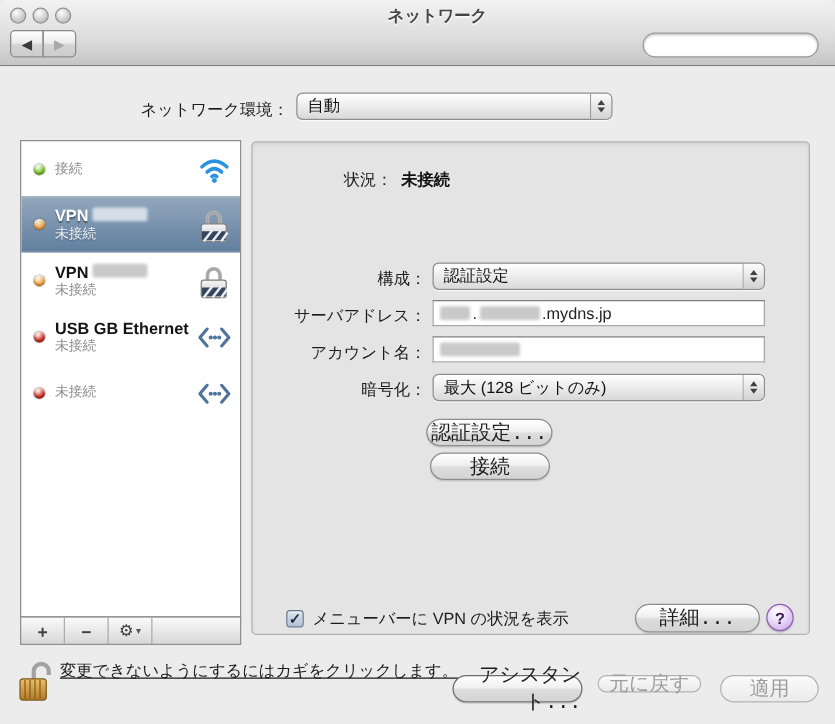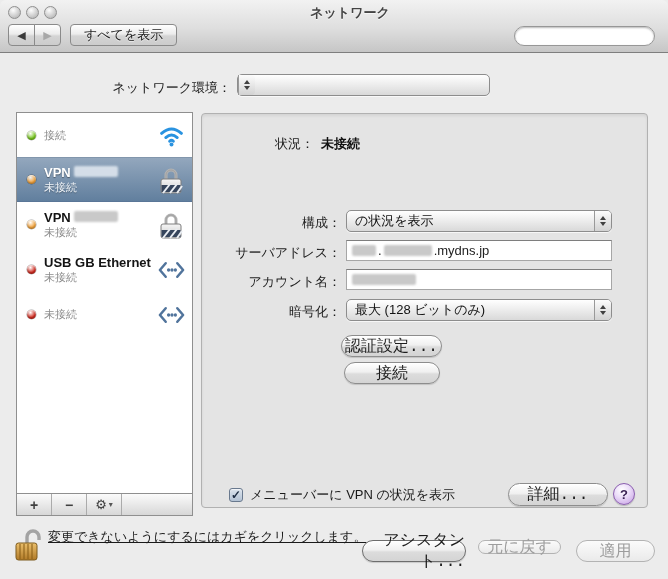--- a/index.html
+++ b/index.html
@@ -223,33 +223,33 @@
   <div class="win-title">ネットワーク</div>
 
   <div class="navseg">
     <div class="navbtn back">
       <span>◀</span>
     </div>
     <div class="navbtn fwd">
       <span>▶</span>
     </div>
   </div>
-  <div class="toolbtn">すべてを表示</div>
 
   <div class="searchwrap">
     <svg width="14" height="14" viewBox="0 0 14 14">
       <circle cx="5.6" cy="5.6" r="3.9" fill="none" stroke="#6e6e6e" stroke-width="1.7"></circle>
       <line x1="8.7" y1="8.7" x2="12.3" y2="12.3" stroke="#6e6e6e" stroke-width="1.9" stroke-linecap="round"></line>
     </svg>
     <input type="text" placeholder="" style="">
   </div>
 </div>
 
 <div class="loc-label">ネットワーク環境：</div>
 <div class="popup popup-location">
+  <div class="ptext">自動</div>
   <div class="stepper">
     <div class="tri-up"></div>
       <div class="tri-down"></div>
   </div>
 </div>
 
 <div class="sidebar">
 
   <div class="srow">
     <span class="dot" style="background: radial-gradient(circle at 38% 28%, rgba(255, 255, 255, 0.85), rgb(118, 197, 28) 60%);"></span>
@@ -325,21 +325,21 @@
   </div>
 </div>
 
 <div class="panel">
 
   <div class="plabel" style="left:0; top:21px; width:112px;">状況：</div>
   <div class="pvalue-bold" style="left:119px; top:21px;">未接続</div>
 
   <div class="plabel" style="left:0; top:100px; width:139px;">構成：</div>
   <div class="popup" style="position:absolute; left:144px; top:96px; width:266px;">
-    <div class="ptext">の状況を表示</div>
+    <div class="ptext">認証設定</div>
     <div class="stepper">
         <div class="tri-up"></div>
         <div class="tri-down"></div>
       </div>
   </div>
 
   <div class="plabel" style="left:0; top:130px; width:139px;">サーバアドレス：</div>
   <div class="tfield" style="left:144px; top:126px; width:266px;">
     <span class="redact" style="width:24px"></span>
       <span>.</span>

